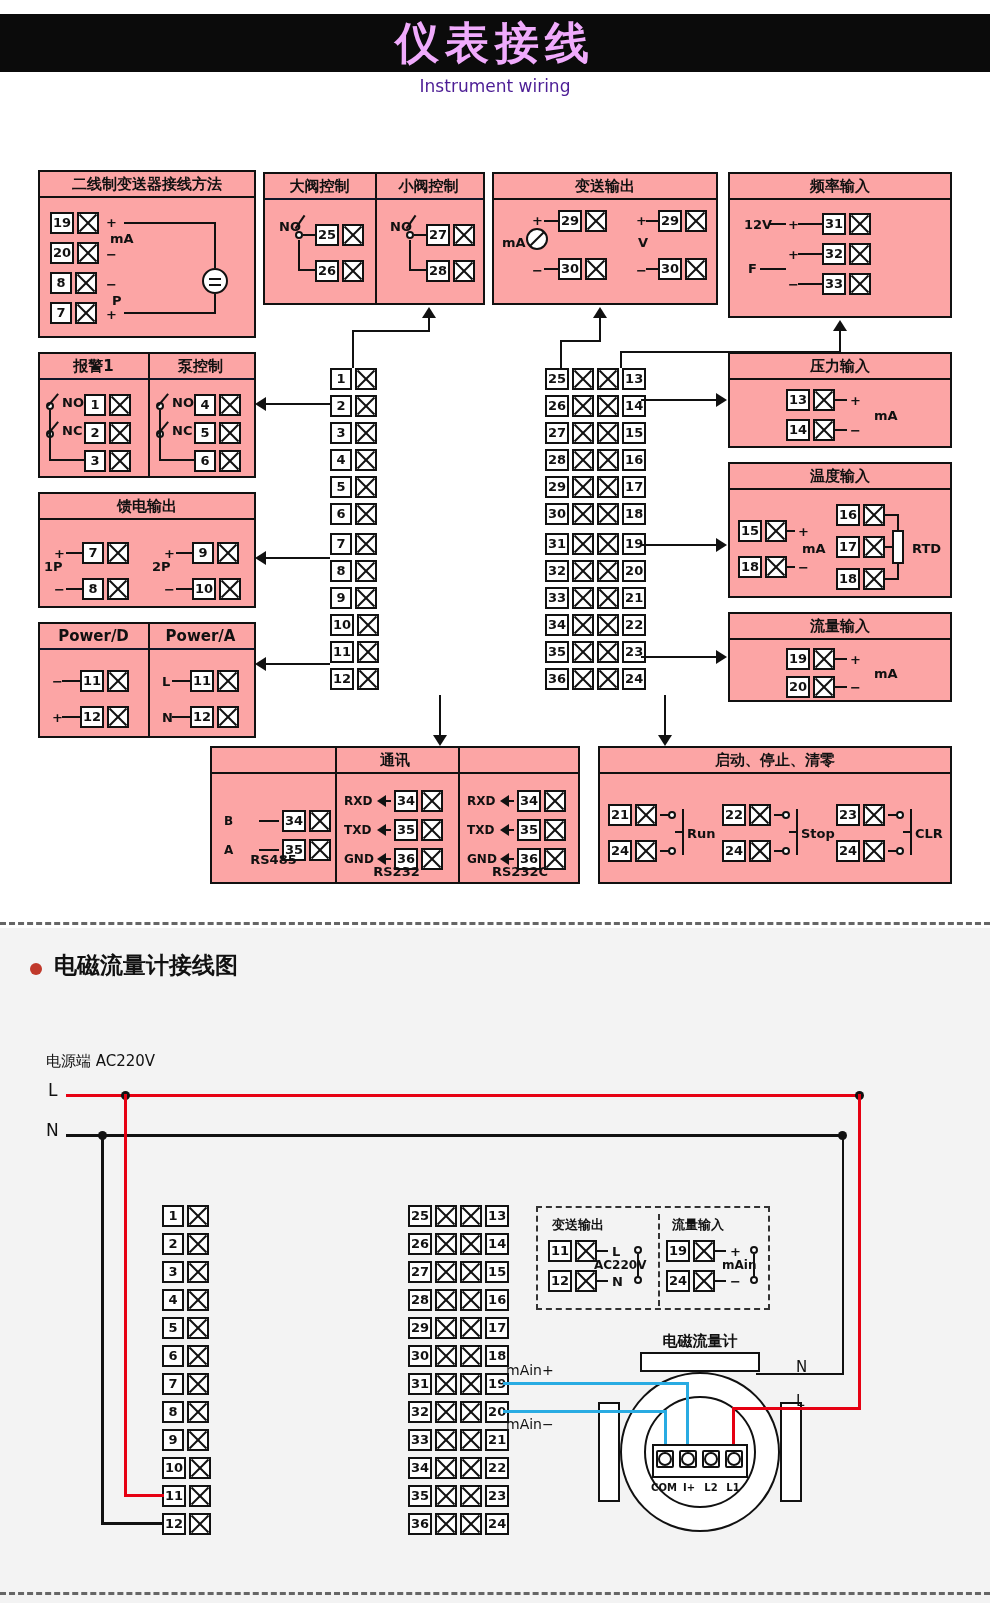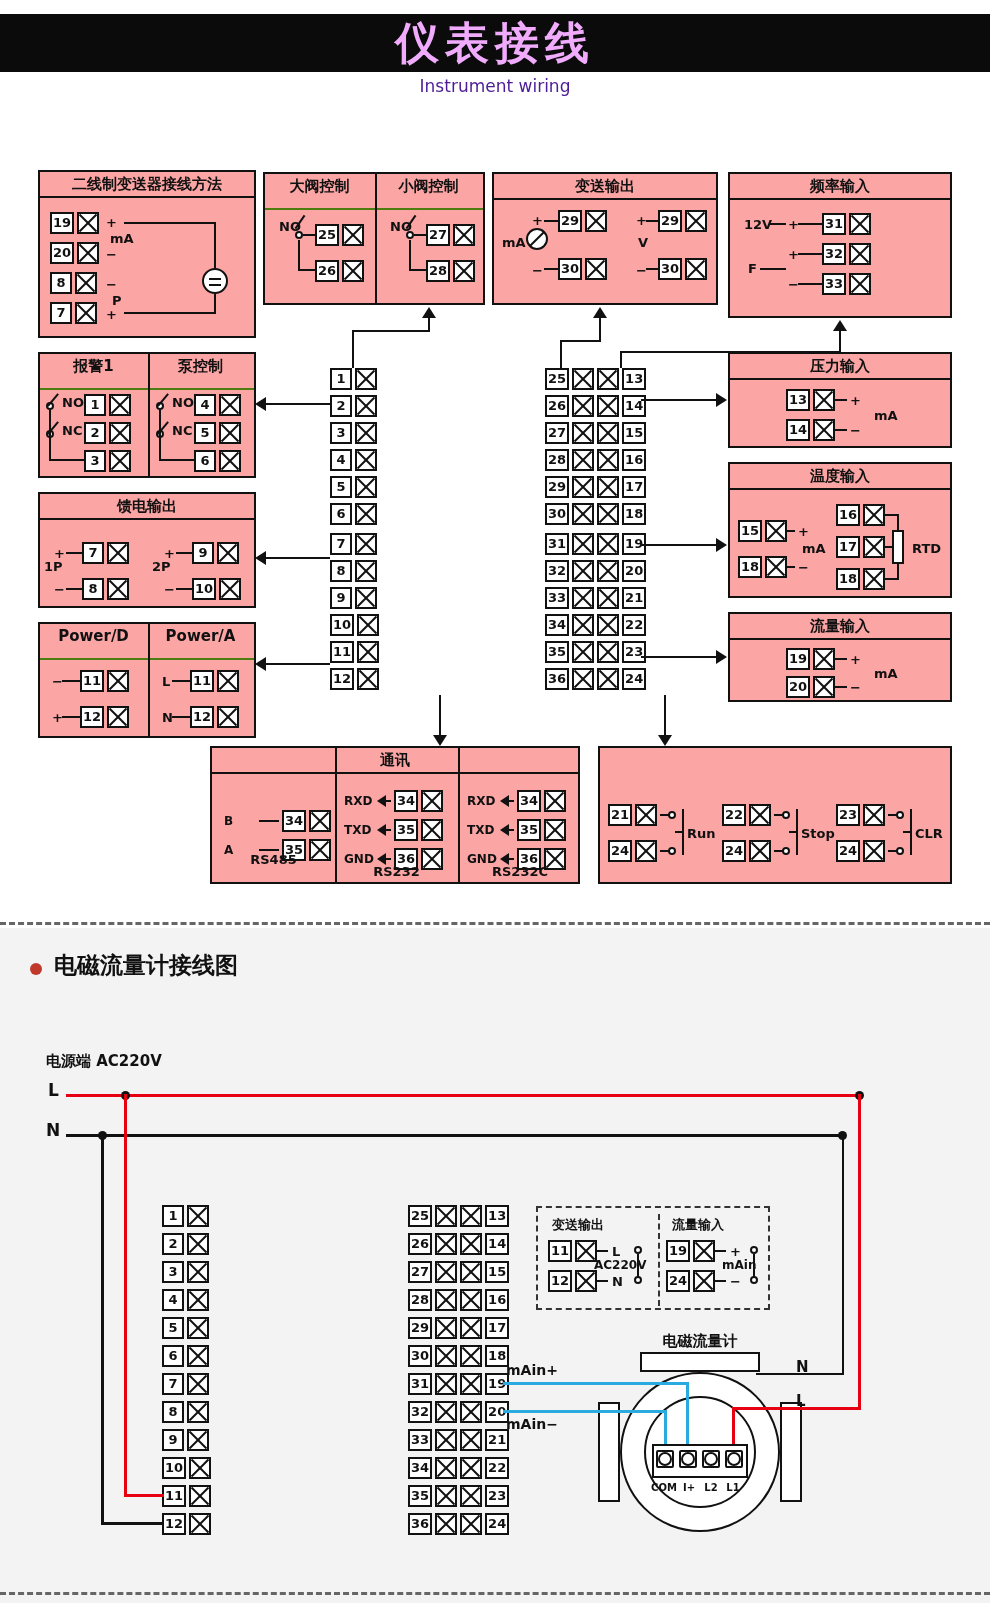--- a/index.html
+++ b/index.html
@@ -6,21 +6,21 @@
 body{font-family:"DejaVu Sans","Liberation Sans",sans-serif;background:#fff;color:#111}
 #page{position:relative;width:990px;height:1603px;background:#fff;overflow:hidden}
 .abs{position:absolute}
 .hdr{position:absolute;left:0;top:14px;width:990px;height:58px;background:#0b0b0b;display:flex;align-items:center;justify-content:center}
 .hdr-t{color:#f0abfc;font-size:44px;font-weight:bold;letter-spacing:6px}
 .hdr-s{position:absolute;left:0;top:76px;width:990px;text-align:center;font-size:17px;color:#4c1d95}
 .box{position:absolute;border:2px solid #111;background:#fca5a5}
 .box.dashed{border-style:dashed;border-color:#333;background:transparent}
 .bt{height:26px;line-height:24px;text-align:center;font-weight:bold;font-size:15px;border-bottom:2px solid #111;white-space:nowrap}
 .bt2{display:flex}
-.bt2>div{flex:1;height:36px;line-height:24px;text-align:center;font-weight:bold;font-size:15px;border-bottom:2px solid #4d7c0f}
+.bt2>div{flex:1;height:26px;line-height:24px;text-align:center;font-weight:bold;font-size:15px;border-bottom:2px solid #0f172a}
 .vdiv{position:absolute;top:0;bottom:0;width:2px;background:#111}
 .vdash{position:absolute;width:0;border-left:2px dashed #333}
 .ncell{display:inline-block;min-width:22px;height:22px;border:2px solid #111;font-size:13px;font-weight:bold;text-align:center;line-height:18px;background:#fff;padding:0 1px;flex:none}
 .term{display:inline-block;width:22px;height:22px;border:2px solid #111;position:relative;background:#fff;flex:none}
 .term::before,.term::after{content:"";position:absolute;left:50%;top:50%;width:24px;height:2px;background:#111}
 .term::before{transform:translate(-50%,-50%) rotate(45deg)}
 .term::after{transform:translate(-50%,-50%) rotate(-45deg)}
 .trow{position:absolute;display:flex;align-items:center;gap:3px}
 .crow{display:flex;align-items:center;gap:3px;margin-bottom:5px}
 .strip{position:absolute}
@@ -49,21 +49,21 @@
 .csym{position:absolute;border:2px solid #111;border-radius:50%;background:#fff}
 .tsym::before,.tsym::after{content:"";position:absolute;left:5px;width:12px;height:2px;background:#111}
 .tsym::before{top:8px}.tsym::after{top:14px}
 .msrc::before{content:"";position:absolute;left:50%;top:50%;width:20px;height:2px;background:#111;transform:translate(-50%,-50%) rotate(-45deg)}
 .res{position:absolute;width:12px;border:2px solid #111;background:#fff}
 .gray{position:absolute;left:0;top:928px;width:990px;height:675px;background:#f3f3f3}
 .dash{position:absolute;left:0;width:990px;border-top:3px dashed #666}
 .bdot{position:absolute;width:12px;height:12px;border-radius:50%;background:#c0392b}
 .sec-title{position:absolute;font-size:23px;font-weight:bold}
 .note{position:absolute;font-size:19px;font-weight:bold}
-.plbl{position:absolute;font-size:15px;font-weight:bold}
+.plbl{position:absolute;font-size:15px;font-weight:normal}
 .cgroup{position:relative;width:114px;height:62px;flex:none}
 .fshape{position:absolute;border:2px solid #111;background:#fff}
 .fshape.circle{border-radius:50%}
 .fm-label{position:absolute;text-align:center;font-weight:bold;font-size:15px}
 .screw{position:absolute;width:18px;height:18px;border:2px solid #111;background:#fff;border-radius:2px}
 .screw::before{content:"";position:absolute;left:50%;top:50%;transform:translate(-50%,-50%);width:10px;height:10px;border:2px solid #111;border-radius:50%}
 .tlbl{position:absolute;font-size:10px;font-weight:bold;text-align:center}
 </style>
 </head>
 <body>
@@ -560,20 +560,21 @@
           <span class="clbl">GND</span>
           <span class="wire warr"></span>
           <span class="ncell">36</span>
           <span class="term"></span>
         </div>
     </div>
     <div class="ft" style="left:246px;top:116px;width:124px">RS232C</div>
   </div>
 
   <div class="box" style="left:598px;top:746px;width:354px;height:138px">
+    <div class="bt">启动、停止、清零</div>
     <div class="abs" style="left:8px;top:56px;display:flex">
       <div class="cgroup">
           <div class="trow" style="left:0;top:0">
             <span class="ncell">21</span>
             <span class="term"></span>
             <span class="wire"></span>
           </div>
           <div class="trow" style="left:0;top:36px">
             <span class="ncell">24</span>
             <span class="term"></span>

